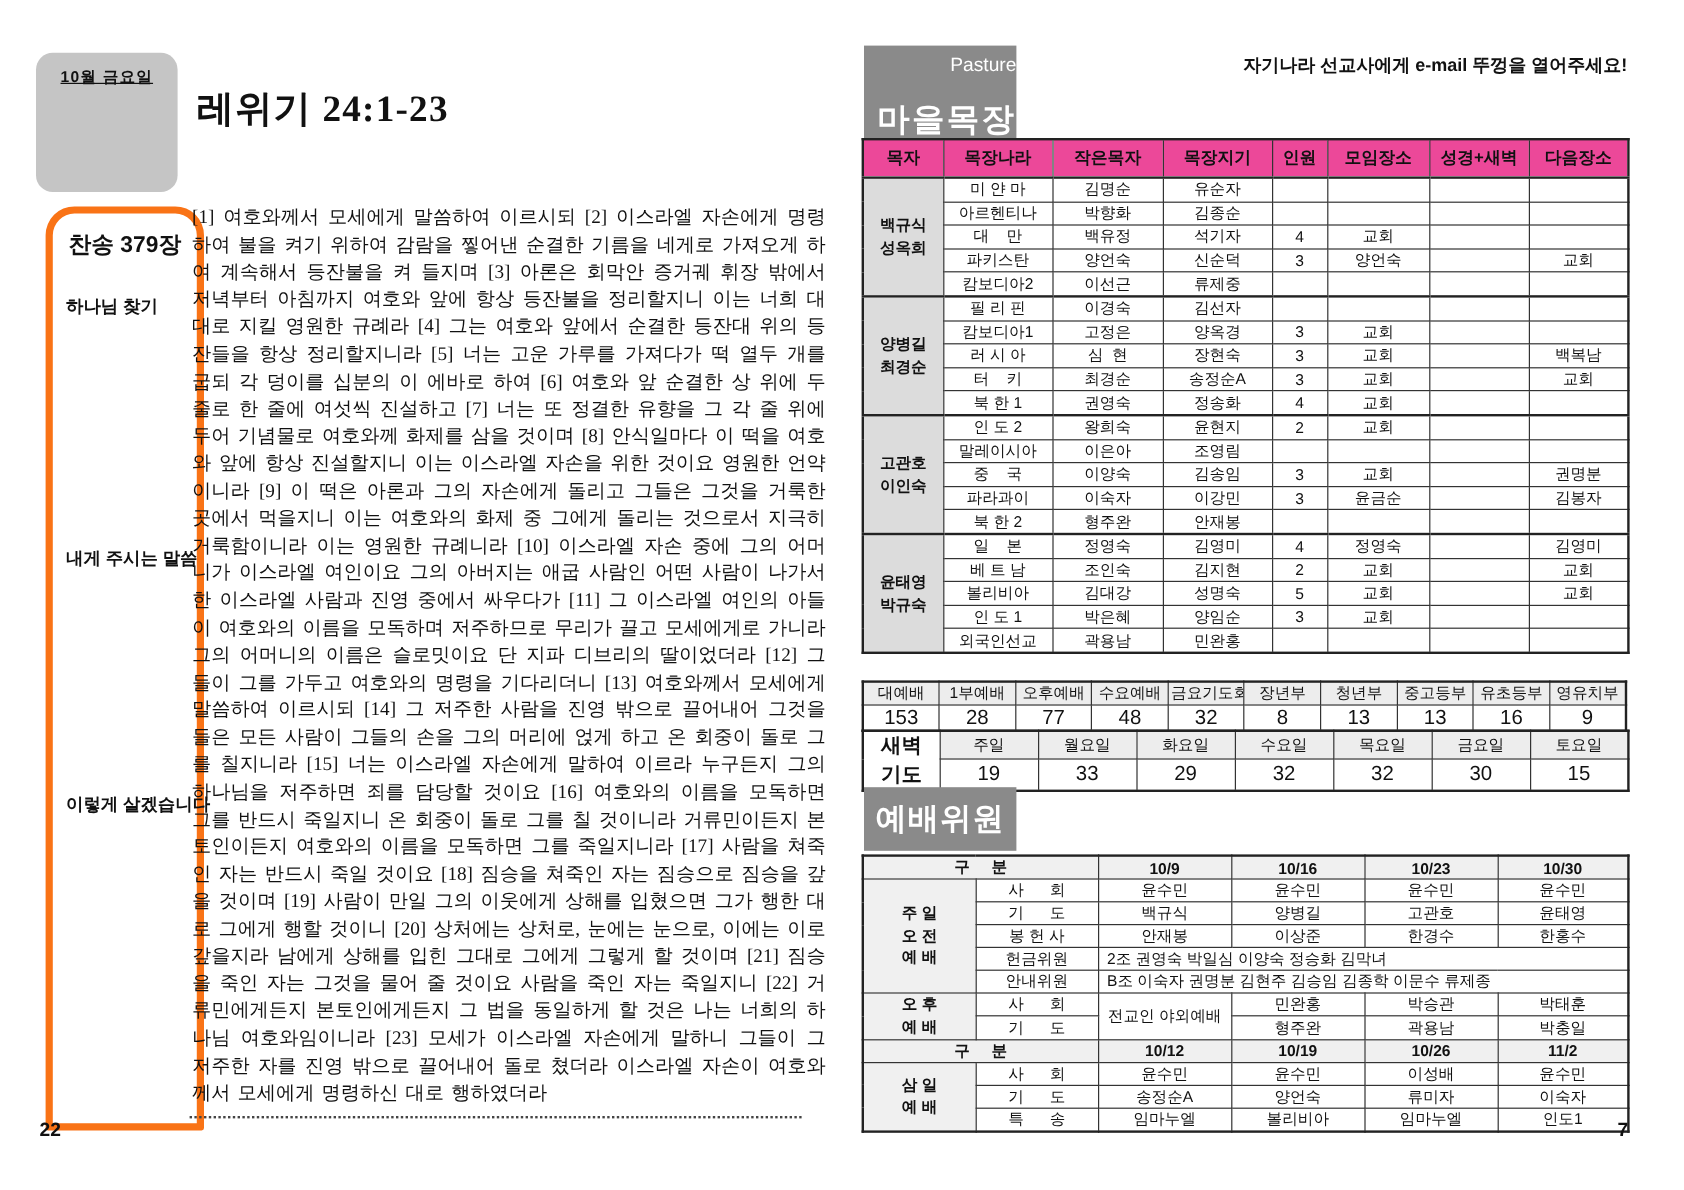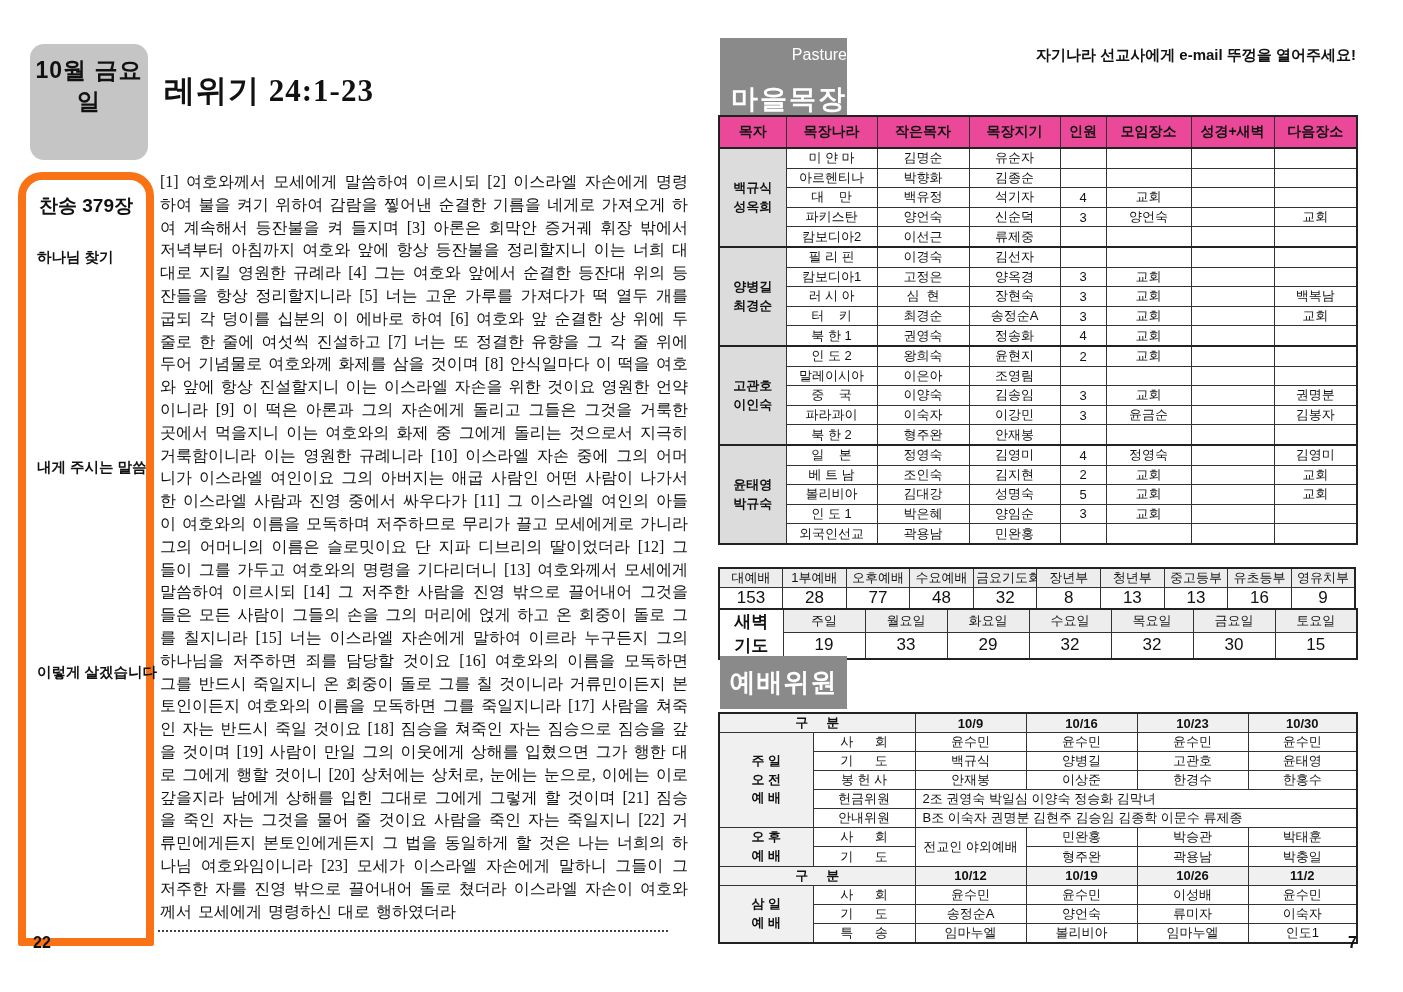--- a/index.html
+++ b/index.html
@@ -3,26 +3,26 @@
 <meta charset="utf-8">
 <style>
   html,body{margin:0;padding:0;}
   body{width:1403px;height:992px;background:#fff;position:relative;
        font-family:"Liberation Sans","DejaVu Sans",sans-serif;color:#111;}
   .abs{position:absolute;}
 
   
   .calendar{left:30px;top:44px;width:118px;height:116px;background:#c5c5c5;
             border-radius:14px;text-align:center;}
-  .cal-week{font-size:23px;font-weight:bold;padding-top:11px;letter-spacing:1px;}
+  .cal-week{font-size:13px;font-weight:bold;padding-top:11px;letter-spacing:1px;text-decoration:underline;}
   .cal-day{font-size:62px;font-weight:bold;line-height:1.02;
            font-family:"Liberation Serif","DejaVu Serif",serif;}
   .title{left:164px;top:70px;font-size:31px;font-weight:bold;letter-spacing:1px;
          font-family:"Liberation Serif","DejaVu Serif",serif;text-align:center;}
-  .sidebar{left:18px;top:172px;width:120px;height:758px;border:8px solid #f97316;
+  .sidebar{left:38px;top:172px;width:120px;height:758px;border:6px solid #f97316;
            border-radius:24px 24px 2px 2px;}
   .hymn{margin-top:13px;text-align:center;font-weight:bold;font-size:19px;}
   .sb-item{position:absolute;left:11px;font-weight:bold;font-size:14.5px;white-space:pre;}
   .scripture{left:160px;top:171px;width:528px;height:756px;
              font-family:"Liberation Serif","DejaVu Serif",serif;
              font-size:16px;line-height:22.8px;text-align:justify;word-spacing:2px;}
   .dotted{left:158px;top:930px;width:510px;height:0;border-top:2px dotted #444;}
   .pageno{font-size:16px;font-weight:bold;}
 
   

